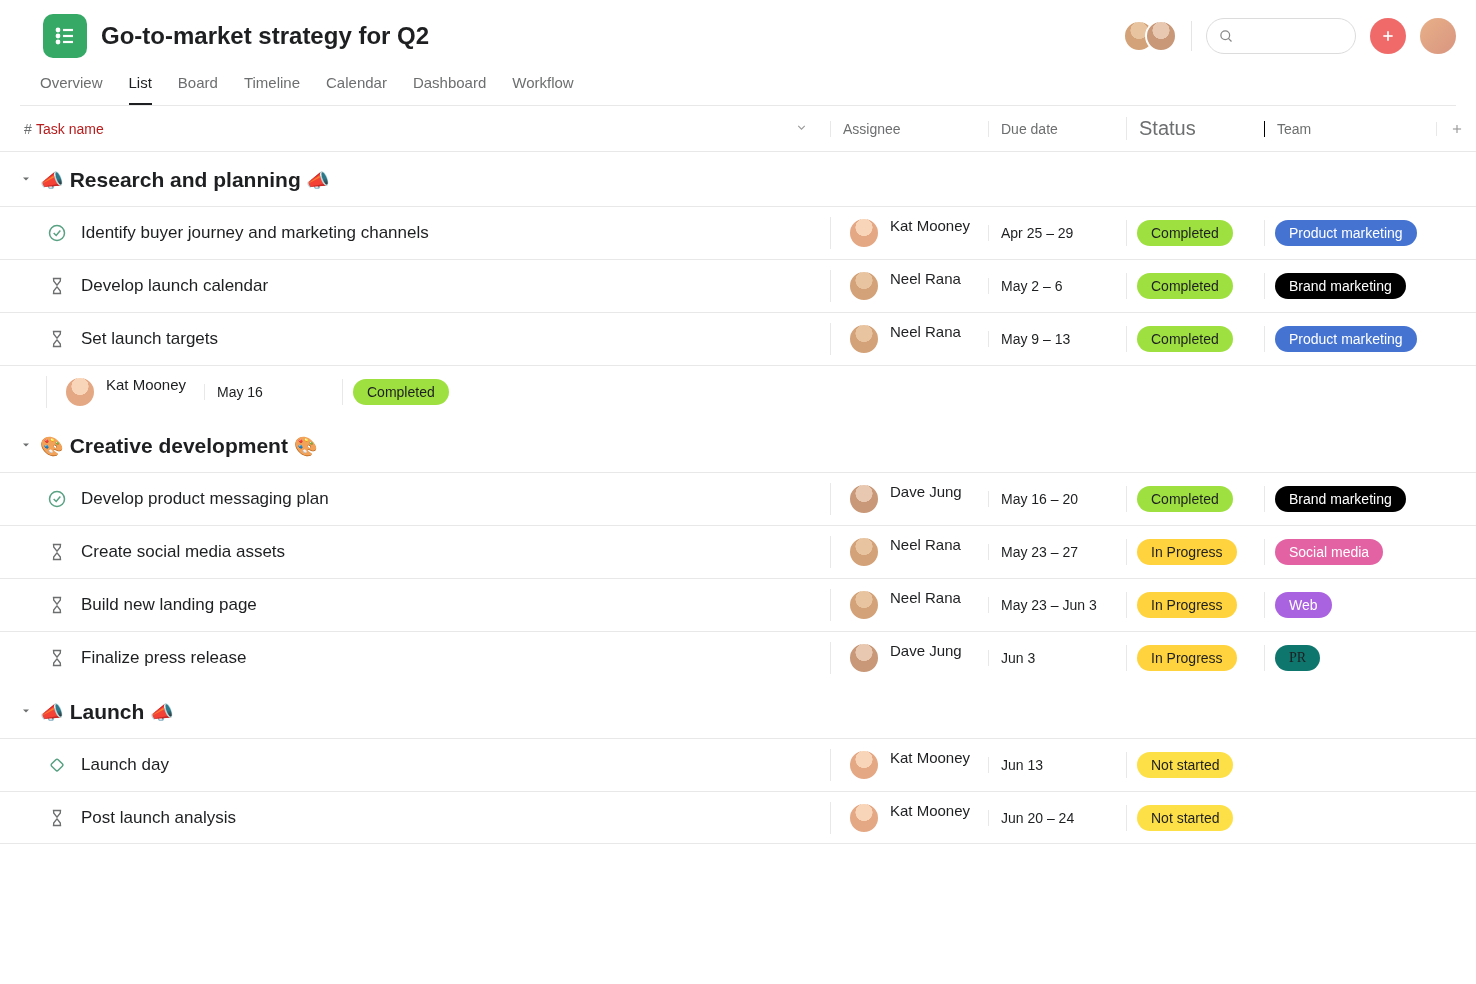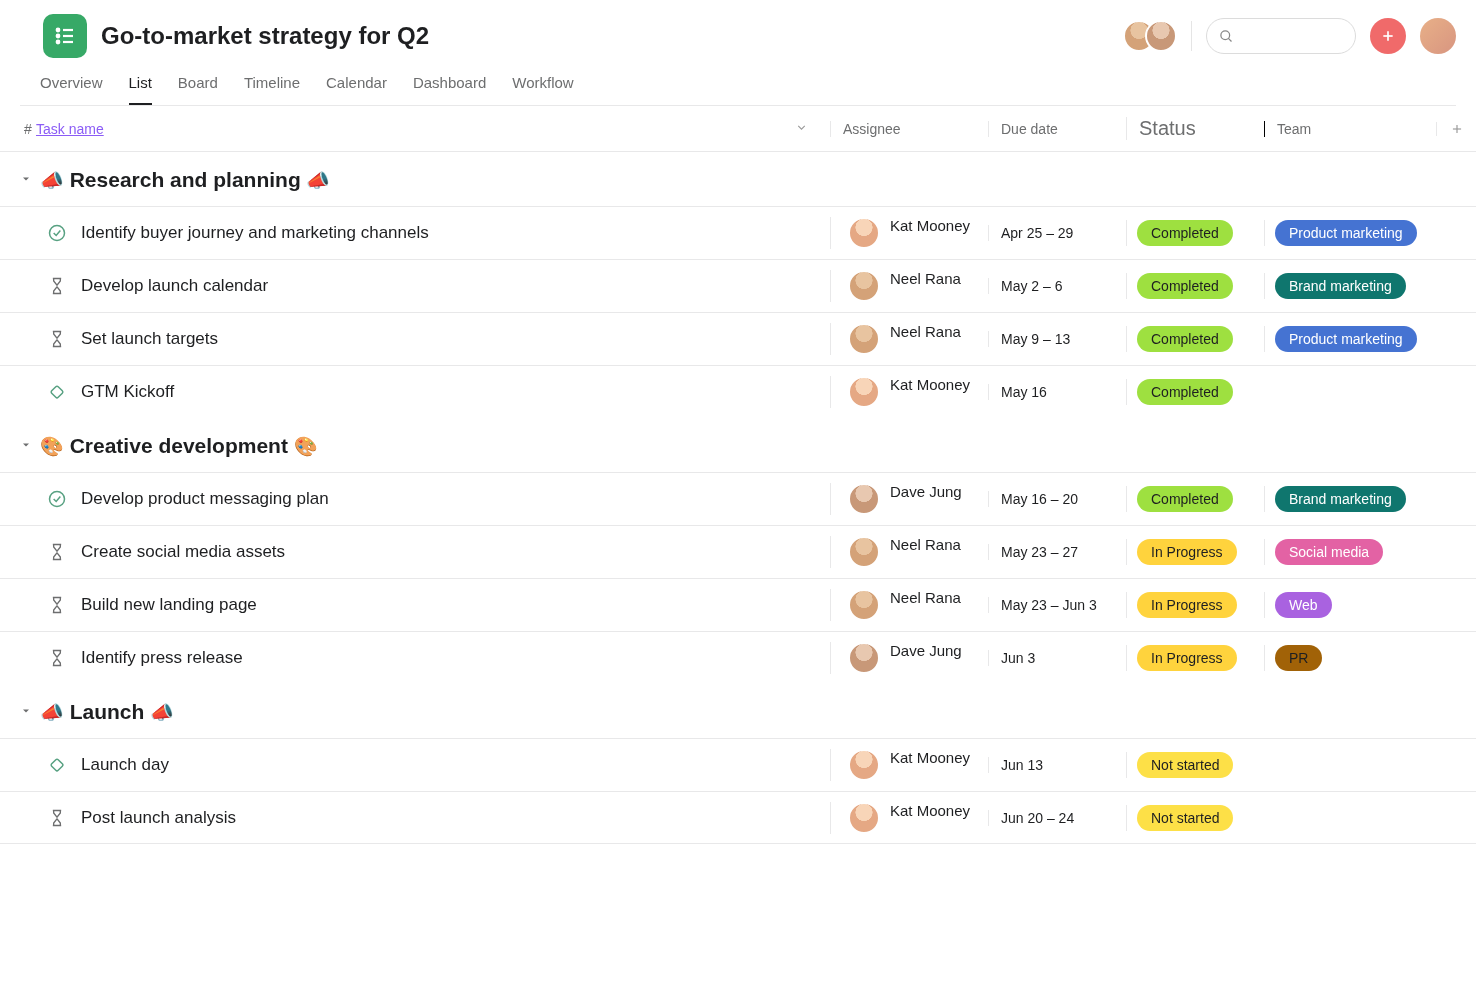--- a/index.html
+++ b/index.html
@@ -24,21 +24,21 @@
     .profile-avatar { width: 36px; height: 36px; border-radius: 50%; background: linear-gradient(135deg,#e8b088,#d89580); }
 
     
     .tabs { display: flex; gap: 26px; padding: 16px 0 0 20px; border-bottom: 1px solid #e8e8e9; }
     .tab { font-size: 15px; color: #6d6e6f; padding-bottom: 12px; cursor: pointer; }
     .tab.active { color: #1e1f21; font-weight: 500; border-bottom: 2px solid #1e1f21; }
 
     
     .col-header { display: flex; align-items: center; border-bottom: 1px solid #e8e8e9; height: 46px; }
     .col-num { width: 36px; text-align: center; color: #6d6e6f; font-size: 14px; padding-left: 20px; }
-    .col-task { flex: 1; color: #8b5cf6; font-size: 14px; padding-left: 0; display: flex; align-items: center; text-decoration: underline; }
+    .col-task { flex: 1; color: #b91c1c; font-size: 14px; padding-left: 0; display: flex; align-items: center; }
     .col-task-label { flex: 1; }
     .col-chevron { padding-right: 22px; color: #999; }
     .col-assignee { width: 158px; border-left: 1px solid #e8e8e9; padding-left: 12px; color: #6d6e6f; font-size: 14px; }
     .col-date { width: 138px; border-left: 1px solid #e8e8e9; padding-left: 12px; color: #6d6e6f; font-size: 14px; }
     .col-status { width: 138px; border-left: 1px solid #e8e8e9; padding-left: 12px; color: #6d6e6f; font-size: 20px; }
     .col-team { width: 172px; border-left: 1px solid #000000; padding-left: 12px; color: #6d6e6f; font-size: 14px; }
     .col-add { width: 40px; border-left: 1px solid #e8e8e9; display: flex; align-items: center; justify-content: center; color: #999; cursor: pointer; }
 
     
     .section-header { display: flex; align-items: center; gap: 8px; padding: 16px 0 14px 20px; cursor: pointer; }
@@ -62,24 +62,24 @@
     .cell-date { width: 138px; border-left: 1px solid #e8e8e9; padding-left: 12px; font-size: 14px; color: #1e1f21; }
     .cell-status { width: 138px; border-left: 1px solid #e8e8e9; padding-left: 10px; }
     .cell-team { width: 172px; border-left: 1px solid #e8e8e9; padding-left: 10px; }
     .cell-end { width: 40px; border-left: 1px solid #e8e8e9; }
 
     .pill { display: inline-block; padding: 5px 14px; border-radius: 16px; font-size: 14px; color: #1e1f21; white-space: nowrap; }
     .pill.completed { background: #9ee040; }
     .pill.in-progress { background: #ffd33d; }
     .pill.not-started { background: #fde047; text-align: center; }
     .pill.product-marketing { background: #4573d2; color: #fff; }
-    .pill.brand-marketing { background: #0f766e; color: #fff; }
+    .pill.brand-marketing { background: #000000; color: #fff; }
     .pill.social-media { background: #e362a4; color: #fff; }
     .pill.web { background: #a962e0; color: #fff; }
-    .pill.pr { background: #a16207; color: #1e1f21; }
+    .pill.pr { background: #0f766e; color: #1e1f21; font-family: Liberation Serif, serif; }
 
     .hourglass { color: #6d6e6f; }
     .check-circle { color: #58a182; }
     .diamond { color: #58a182; }
   </style>
 </head>
 <body>
 
 <div class="header">
   <div class="title-row">
@@ -213,28 +213,20 @@
         <div class="avatar neel"></div>
         <span class="assignee-name">Neel Rana</span>
       </div>
       <div class="cell-date">May 9 – 13</div>
       <div class="cell-status"><span class="pill completed">Completed</span></div>
       <div class="cell-team"><span class="pill product-marketing">Product marketing</span></div>
       <div class="cell-end"></div>
     </div>
     <div class="task-row">
       <div class="cell-num"></div>
-      <div class="cell-task">
-        <span class="task-icon">
-          <svg class="diamond" viewBox="0 0 24 24" fill="none" stroke="currentColor" stroke-width="1.8">
-            <rect x="6.5" y="6.5" width="11" height="11" rx="2" transform="rotate(45 12 12)"></rect>
-          </svg>
-        </span>
-        <span>GTM Kickoff</span>
-      </div>
       <div class="cell-assignee">
         <div class="avatar kat"></div>
         <span class="assignee-name">Kat Mooney</span>
       </div>
       <div class="cell-date">May 16</div>
       <div class="cell-status"><span class="pill completed">Completed</span></div>
       <div class="cell-team"></div>
       <div class="cell-end"></div>
     </div>
     <div class="section-header">
@@ -306,21 +298,21 @@
       <div class="cell-end"></div>
     </div>
     <div class="task-row">
       <div class="cell-num"></div>
       <div class="cell-task">
         <span class="task-icon">
           <svg class="hourglass" viewBox="0 0 24 24" fill="none" stroke="currentColor" stroke-width="1.6">
             <path d="M7 3h10M7 21h10M8 3v3l4 5 4-5V3M8 21v-3l4-5 4 5v3"></path>
           </svg>
         </span>
-        <span>Identify press release</span>
+        <span>Finalize press release</span>
       </div>
       <div class="cell-assignee">
         <div class="avatar dave"></div>
         <span class="assignee-name">Dave Jung</span>
       </div>
       <div class="cell-date">Jun 3</div>
       <div class="cell-status"><span class="pill in-progress">In Progress</span></div>
       <div class="cell-team"><span class="pill pr">PR</span></div>
       <div class="cell-end"></div>
     </div>

